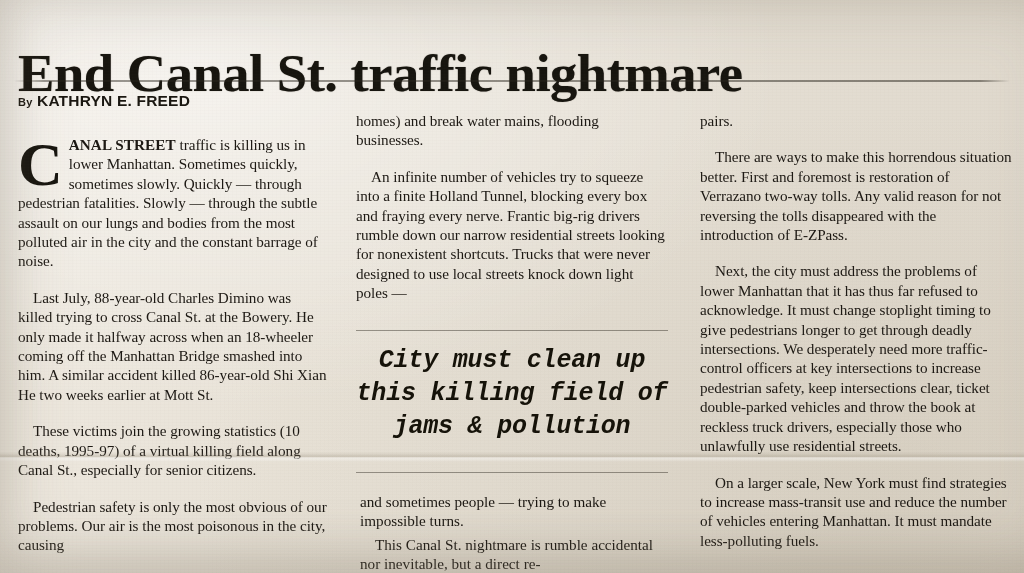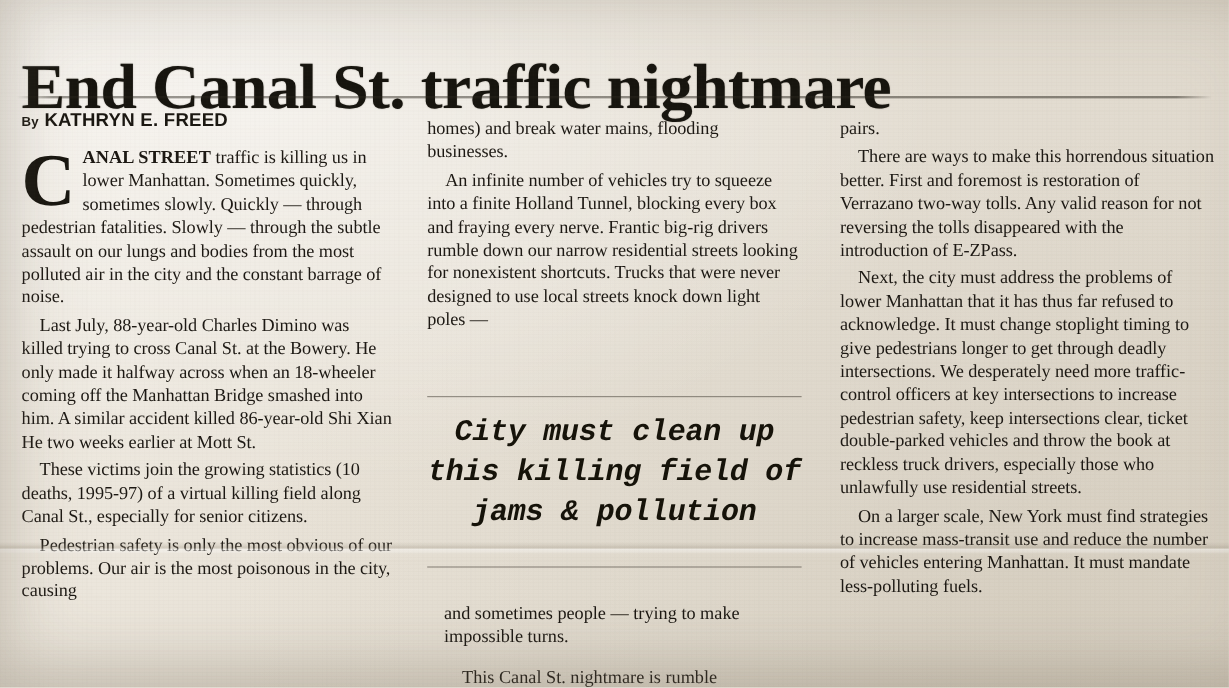--- a/index.html
+++ b/index.html
@@ -95,21 +95,21 @@
   .col {
     position: absolute;
     top: 118px;
     font-size: 15.2px;
     line-height: 19.4px;
     color: #1c1813;
     text-align: left;
     font-family: "Liberation Serif", serif;
   }
   .col p {
-    margin: 4px 0 0 0;
+    margin: 17px 0 0 0;
     text-indent: 15px;
     letter-spacing: -0.05px;
   }
   .col p.noindent { text-indent: 0; }
 
   #col1 { left: 18px; width: 310px; top: 118px; }
   #col2 { left: 356px; width: 310px; top: 94px; }
   #col3 { left: 700px; width: 312px; top: 94px; }
 
   
@@ -154,21 +154,21 @@
 
   .col2-lower {
     position: absolute;
     left: 356px;
     top: 488px;
     width: 312px;
     font-size: 15.2px;
     line-height: 19.4px;
     color: #1c1813;
   }
-  .col2-lower p { margin: 14px; text-indent: 15px; }
+  .col2-lower p { margin: 4px; text-indent: 15px; }
   .col2-lower p.noindent { text-indent: 0; }
 </style>
 </head>
 <body>
 
 <div class="page">
 
   <h1 class="headline">End Canal St. traffic nightmare</h1>
   <div class="rule-top"></div>
 

